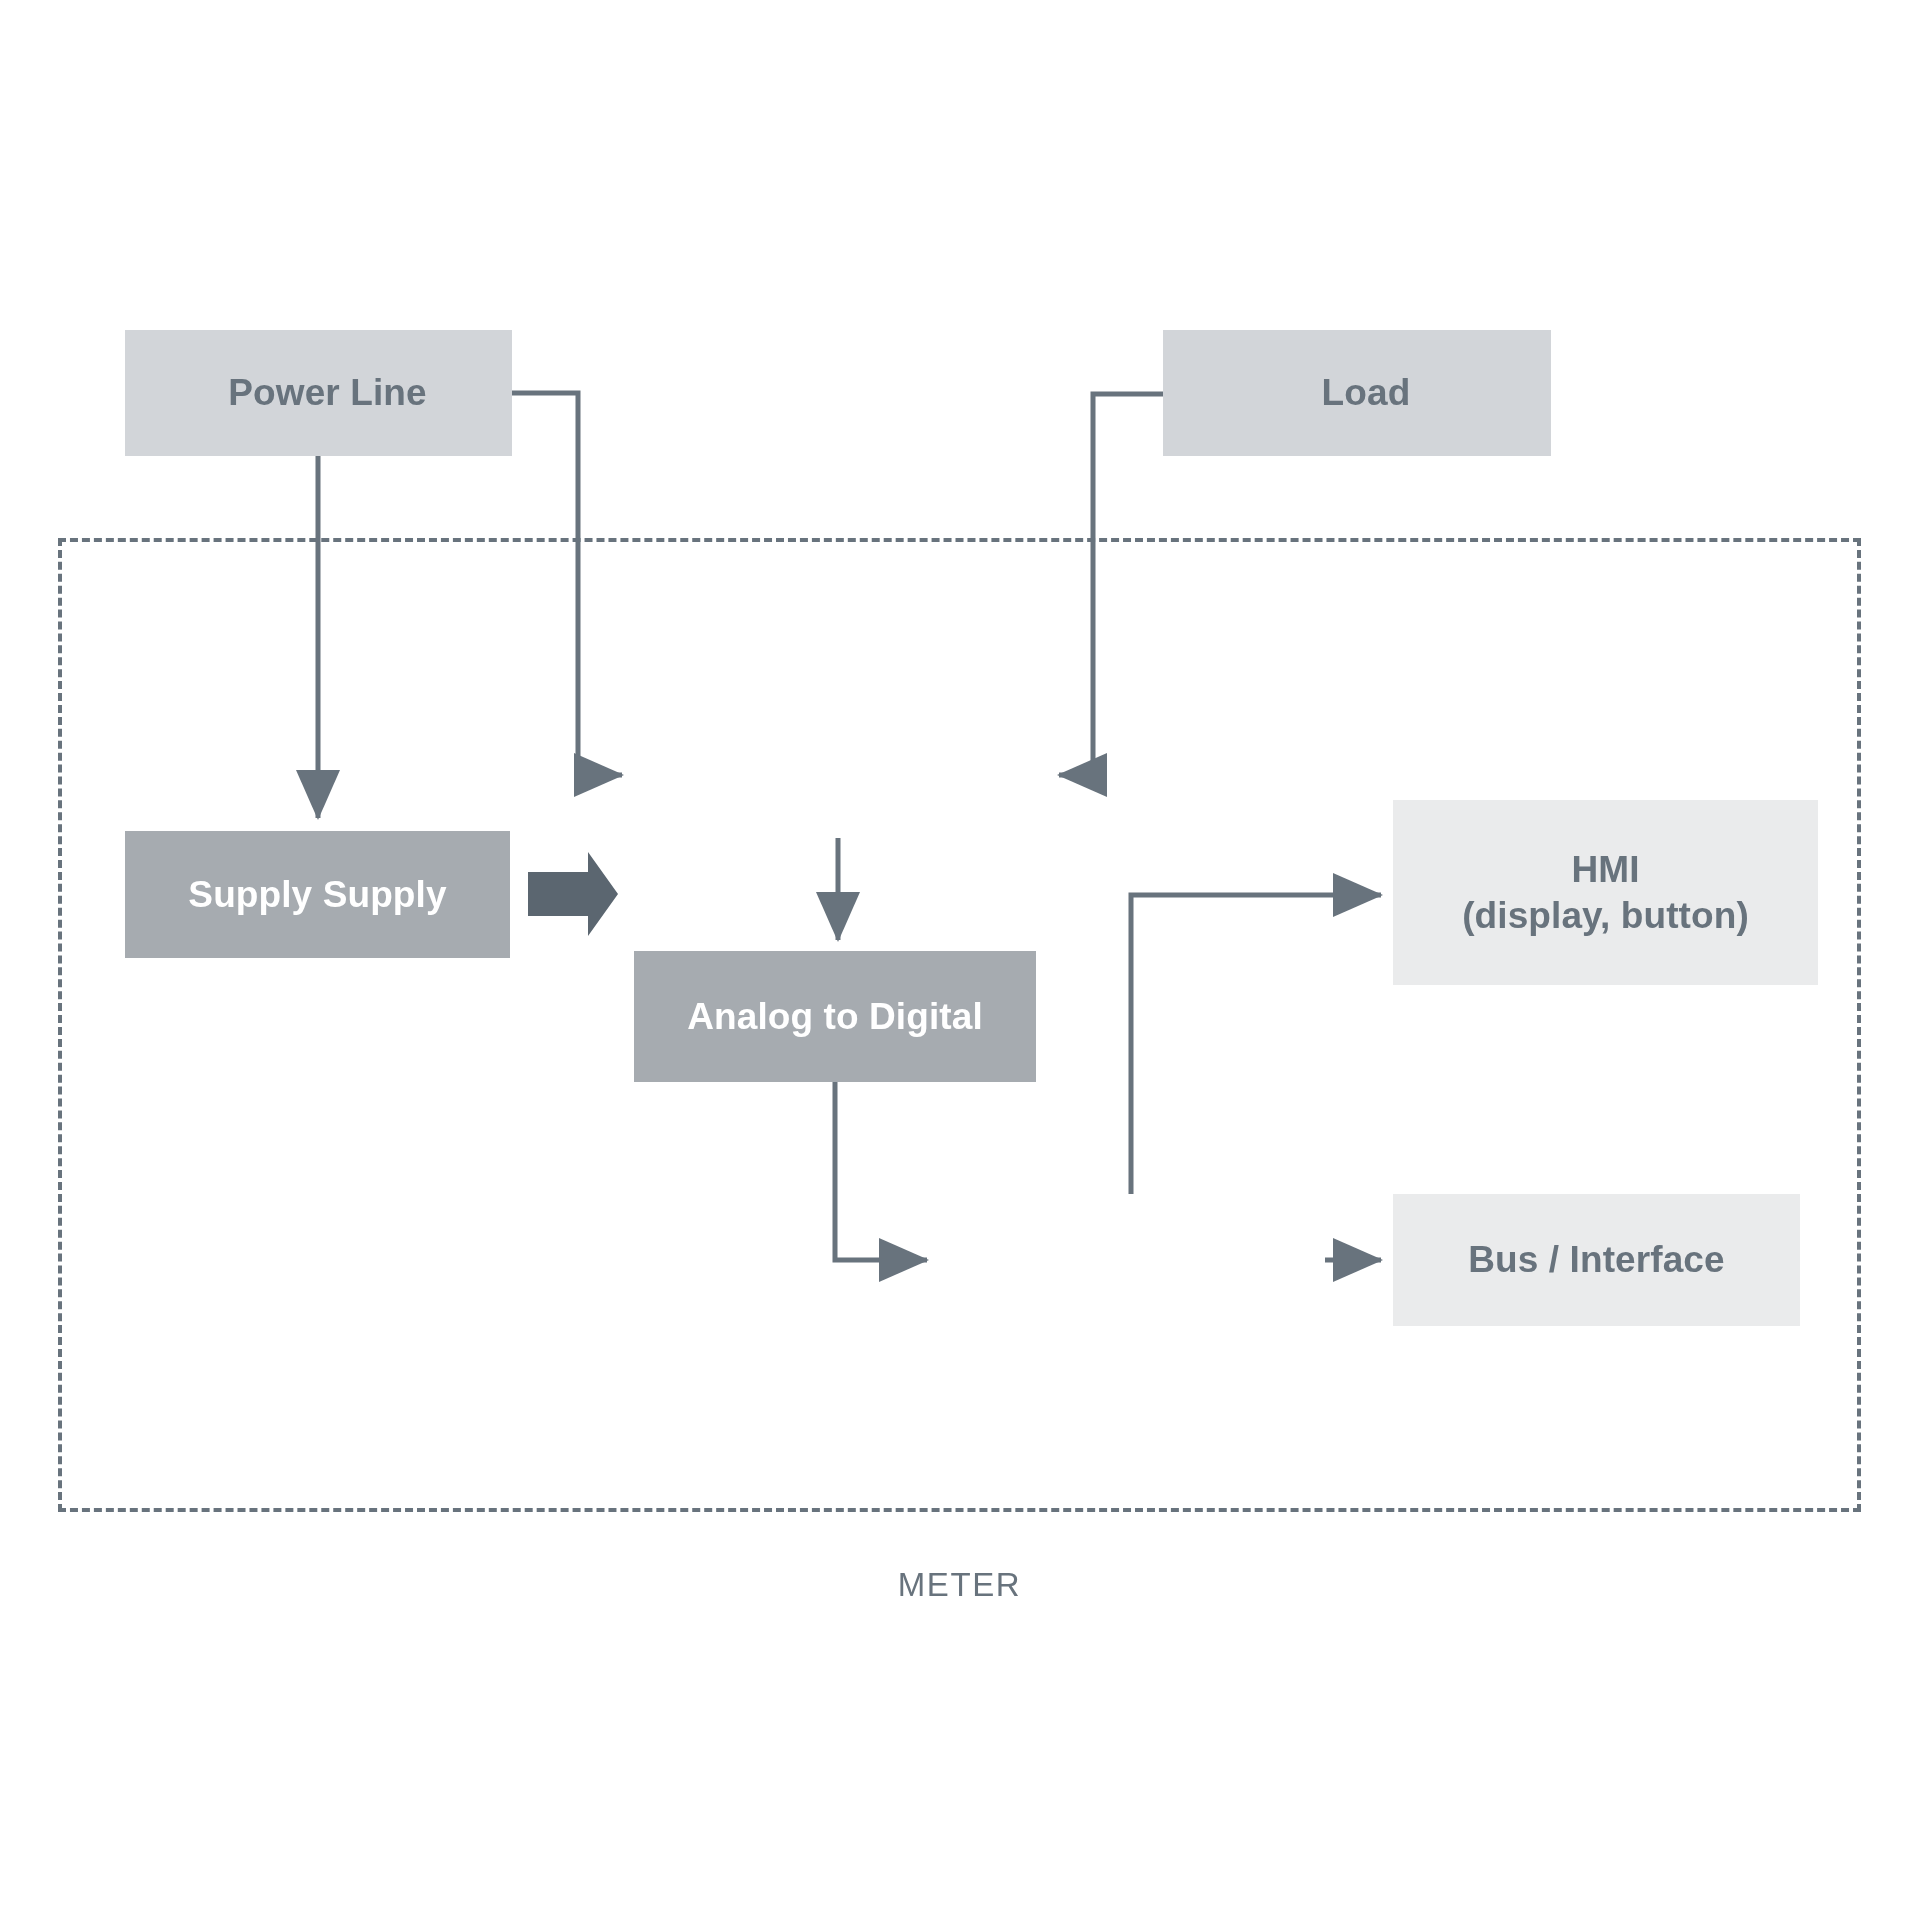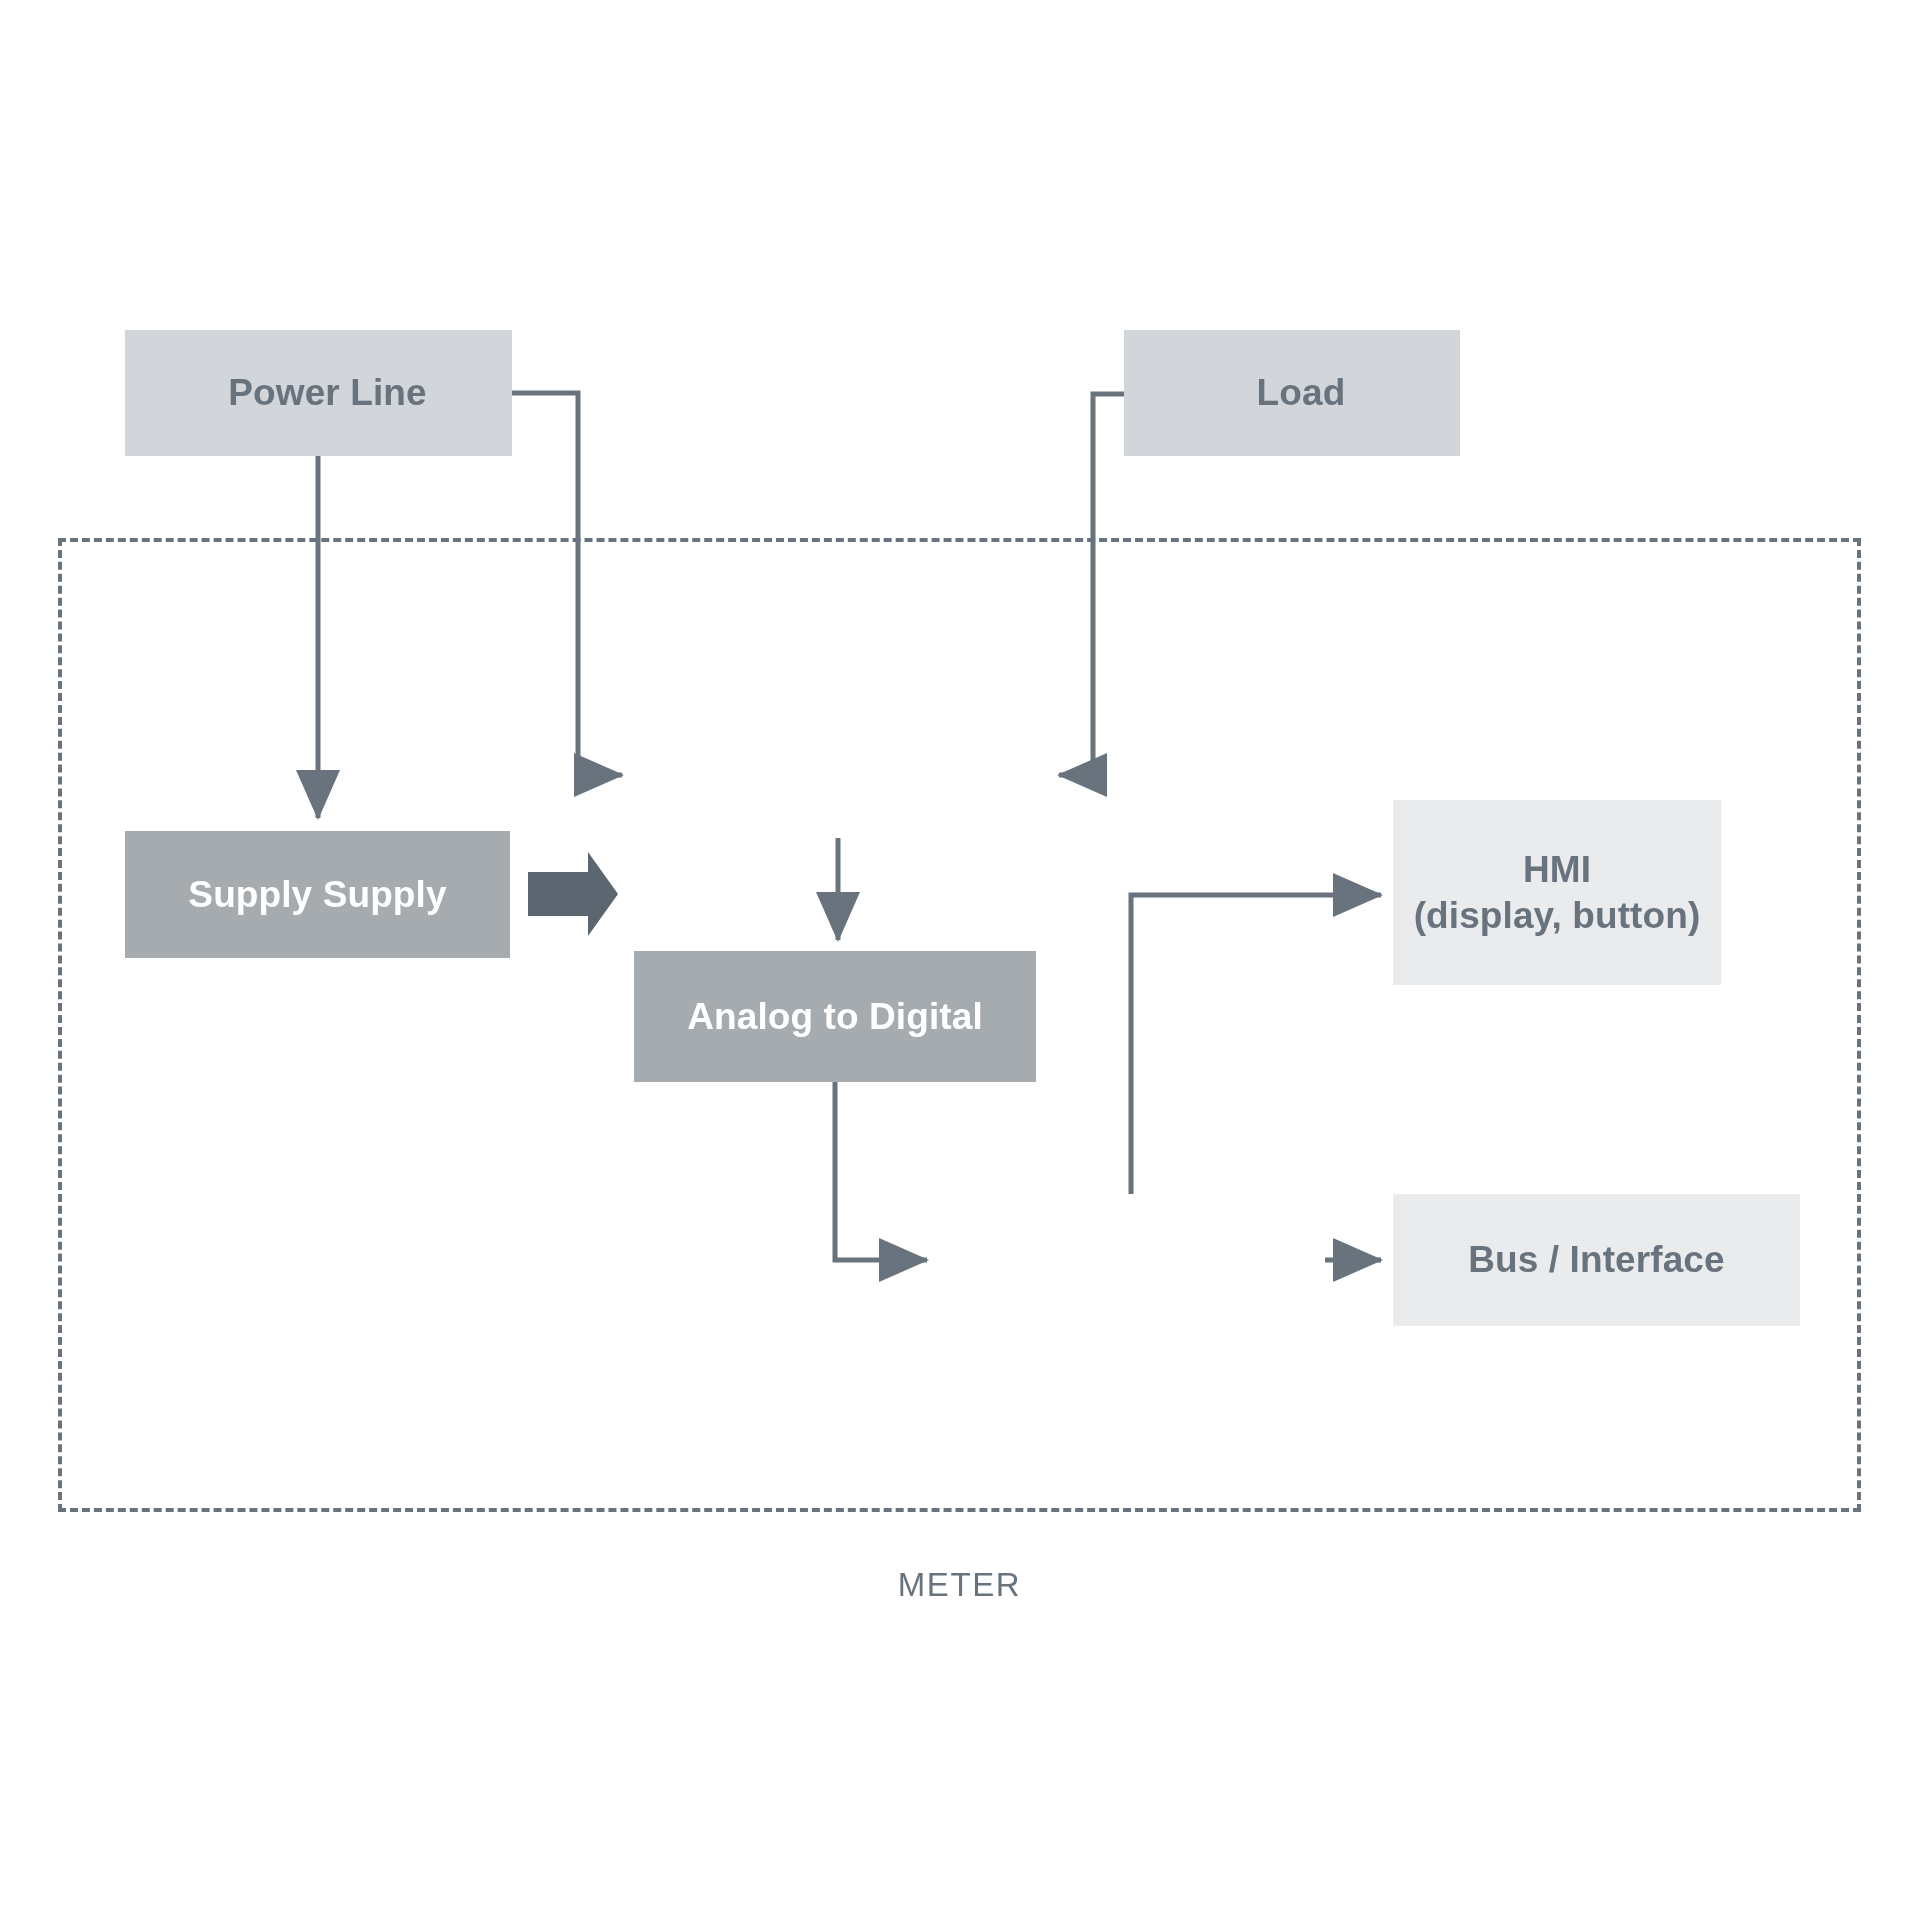--- a/index.html
+++ b/index.html
@@ -90,35 +90,35 @@
       <path d="M 1325 1260 L 1381 1260" marker-end="url(#arrow-end)"></path>
     </g>
 
     <path d="M 528 872 L 588 872 L 588 852 L 618 894 L 588 936 L 588 916 L 528 916 Z" fill="#5b6670"></path>
   </svg>
 
   <div class="node fill-outer" style="left:125px; top:330px; width:387px; height:126px;">
     <span class="node-label">Power Line</span>
   </div>
 
-  <div class="node fill-outer" style="left:1124px; top:330px; width:336px; height:126px;">
+  <div class="node fill-outer" style="left:1163px; top:330px; width:388px; height:126px;">
     <span class="node-label">Load</span>
   </div>
 
   <div class="node fill-mid" style="left:125px; top:831px; width:385px; height:127px;">
     <span class="node-label">Supply Supply</span>
   </div>
 
 
   <div class="node fill-mid" style="left:634px; top:951px; width:402px; height:131px;">
     <span class="node-label">Analog to Digital</span>
   </div>
 
 
-  <div class="node fill-light" style="left:1393px; top:800px; width:328px; height:185px;">
+  <div class="node fill-light" style="left:1393px; top:800px; width:425px; height:185px;">
     <span class="node-label">HMI
 (display, button)</span>
   </div>
 
   <div class="node fill-light" style="left:1393px; top:1194px; width:407px; height:132px;">
     <span class="node-label">Bus / Interface</span>
   </div>
 
   <div id="meter-caption" style="left:58px; top:1566px; width:1803px;">METER</div>
 

